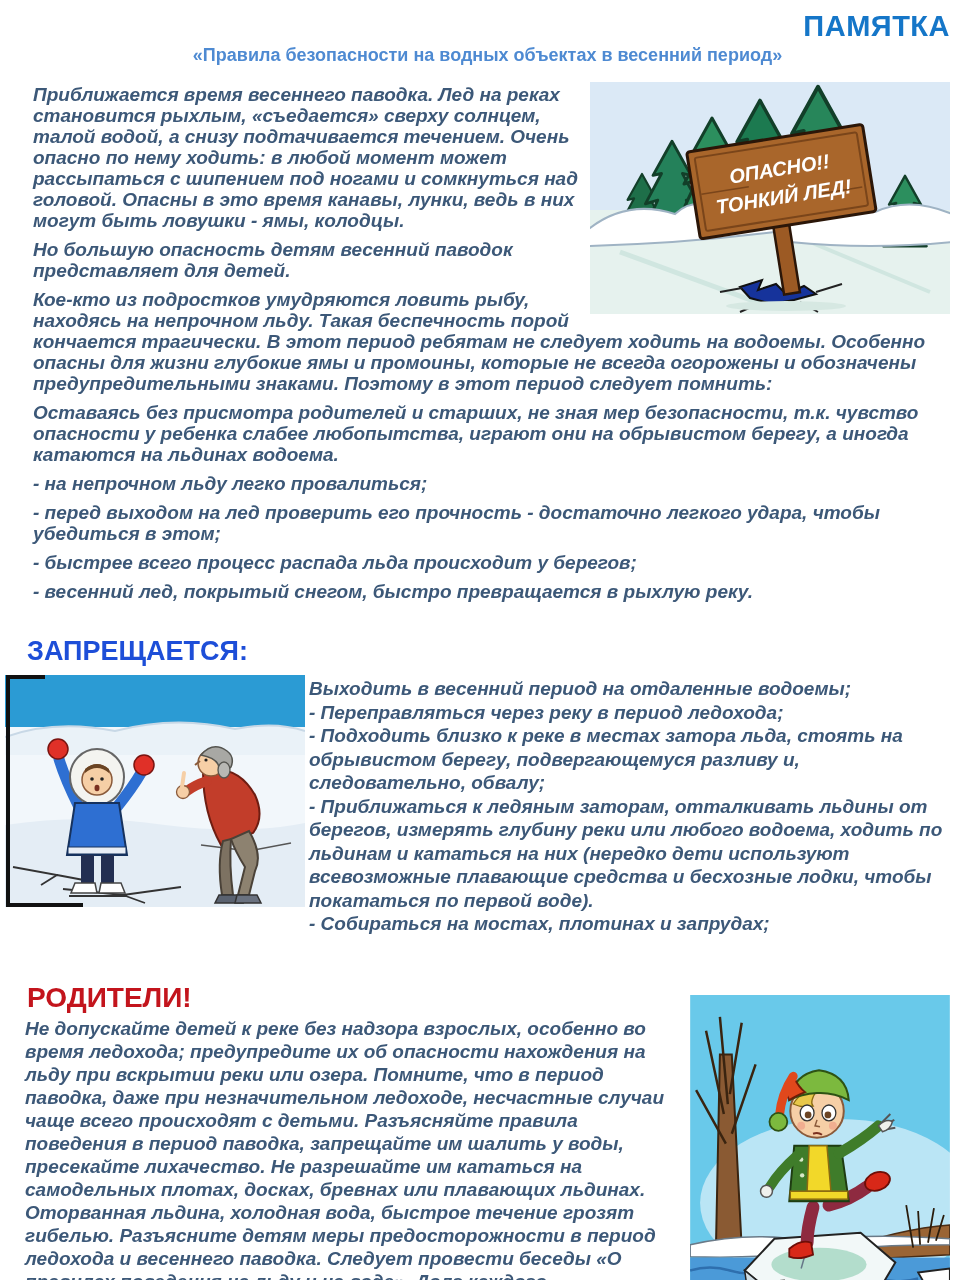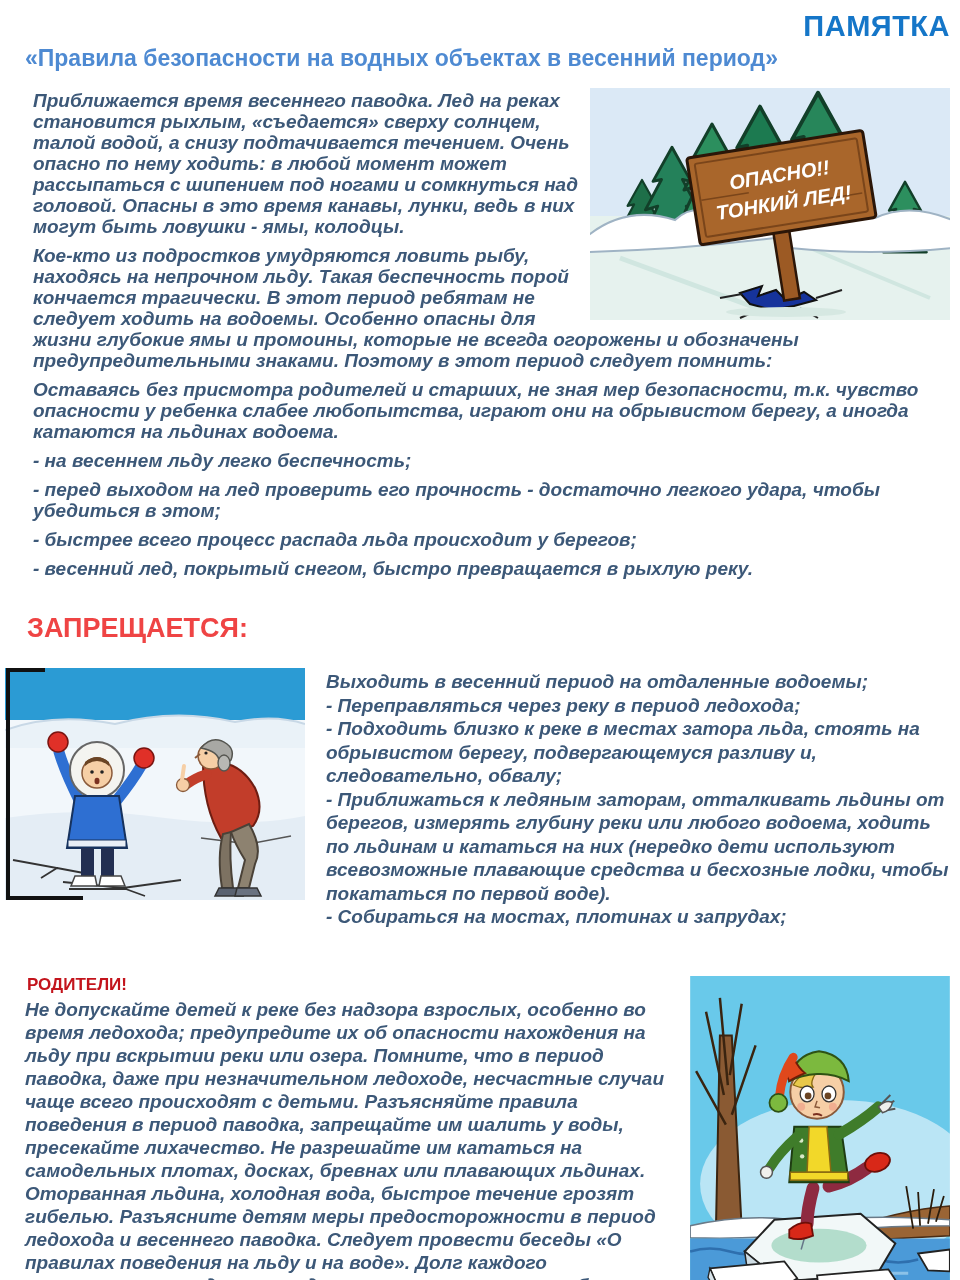--- a/index.html
+++ b/index.html
@@ -1,33 +1,33 @@
 <!DOCTYPE html>
 <html><head>
 <meta charset="utf-8">
 <style>
   html,body { margin:0; padding:0; background:#ffffff; }
   body { width:960px; font-family:"Liberation Sans", sans-serif; }
   .doc { width:960px; min-height:1280px; box-sizing:border-box; padding:6px 10px 24px 25px; overflow:hidden; }
 
   .page-title { text-align:right; color:#1576c8; font-size:29px; font-weight:bold; margin:4px 0 2px 0; letter-spacing:0.5px; }
-  .page-subtitle { text-align:left; color:#4e8ad2; font-size:23px; font-weight:bold; margin:0 0 18px 0; }
+  .page-subtitle { text-align:center; color:#4e8ad2; font-size:18px; font-weight:bold; margin:0 0 18px 0; }
 
   .body-text { color:#3c5878; font-weight:bold; font-style:italic; }
   .intro { font-size:19px; line-height:21px; }
   .intro p { margin:8px; }
   .fig-sign { float:right; width:360px; height:232px; margin:-2px 0 8px 10px; }
 
-  .forbidden-heading { color:#ef4444; font-size:27px; font-weight:bold; margin:26px 0 24px 2px; }
-  .forbidden-row { display:flex; gap:21px; margin-left:-20px; }
+  .forbidden-heading { color:#1d4ed8; font-size:27px; font-weight:bold; margin:26px 0 8px 2px; }
+  .forbidden-row { display:flex; gap:4px; margin-left:-20px; }
   .fig-skaters { width:300px; height:232px; flex:none; }
   .forbidden-text { font-size:19px; line-height:23.5px; padding-top:2px; }
   .forbidden-text p { margin:0; }
 
-  .parents-heading { color:#c3141c; font-size:17px; font-weight:bold; margin:46px 0 3px 2px; }
+  .parents-heading { color:#c3141c; font-size:28px; font-weight:bold; margin:46px 0 3px 2px; }
   .parents-body { font-size:19px; line-height:23px; }
   .parents-body p { margin:0; }
   .fig-floe { float:right; width:260px; height:332px; margin:-22px 0 0 14px; }
 
   .clearfix::after { content:""; display:block; clear:both; }
   svg text { font-family:"Liberation Sans", sans-serif; }
 </style>
 </head>
 <body>
 
@@ -67,23 +67,24 @@
         <rect x="104" y="56" width="178" height="88" fill="#a9662b" stroke="#2b1608" stroke-width="3" rx="3"></rect>
         <rect x="111" y="63" width="164" height="74" fill="none" stroke="#7a451a" stroke-width="2" rx="2"></rect>
         <path d="M112,100 H160 M230,118 H272" stroke="#7a451a" stroke-width="1.5"></path>
         <text x="193" y="94" text-anchor="middle" font-size="20" font-weight="bold" fill="#ffffff">ОПАСНО!!</text>
         <text x="193" y="122" text-anchor="middle" font-size="20" font-weight="bold" fill="#ffffff">ТОНКИЙ ЛЕД!</text>
       </g>
       <ellipse cx="196" cy="224" rx="60" ry="5" fill="#d6e8e2"></ellipse>
     </svg>
 
     <p>Приближается время весеннего паводка. Лед на реках становится рыхлым, «съедается» сверху солнцем, талой водой, а снизу подтачивается течением. Очень опасно по нему ходить: в любой момент может рассыпаться с шипением под ногами и сомкнуться над головой. Опасны в это время канавы, лунки, ведь в них могут быть ловушки - ямы, колодцы.</p>
+    <p>Но большую опасность детям весенний паводок представляет для детей.</p>
     <p>Кое-кто из подростков умудряются ловить рыбу, находясь на непрочном льду. Такая беспечность порой кончается трагически. В этот период ребятам не следует ходить на водоемы. Особенно опасны для жизни глубокие ямы и промоины, которые не всегда огорожены и обозначены предупредительными знаками. Поэтому в этот период следует помнить:</p>
     <p>Оставаясь без присмотра родителей и старших, не зная мер безопасности, т.к. чувство опасности у ребенка слабее любопытства, играют они на обрывистом берегу, а иногда катаются на льдинах водоема.</p>
-    <p>- на весеннем льду легко беспечность;</p>
+    <p>- на непрочном льду легко провалиться;</p>
     <p>- перед выходом на лед проверить его прочность - достаточно легкого удара, чтобы убедиться в этом;</p>
     <p>- быстрее всего процесс распада льда происходит у берегов;</p>
     <p>- весенний лед, покрытый снегом, быстро превращается в рыхлую реку.</p>
   </div>
 
   <div class="forbidden-heading">ЗАПРЕЩАЕТСЯ:</div>
 
   <div class="forbidden-row">
 
     <svg class="fig-skaters" viewBox="0 0 300 232" aria-hidden="true">

